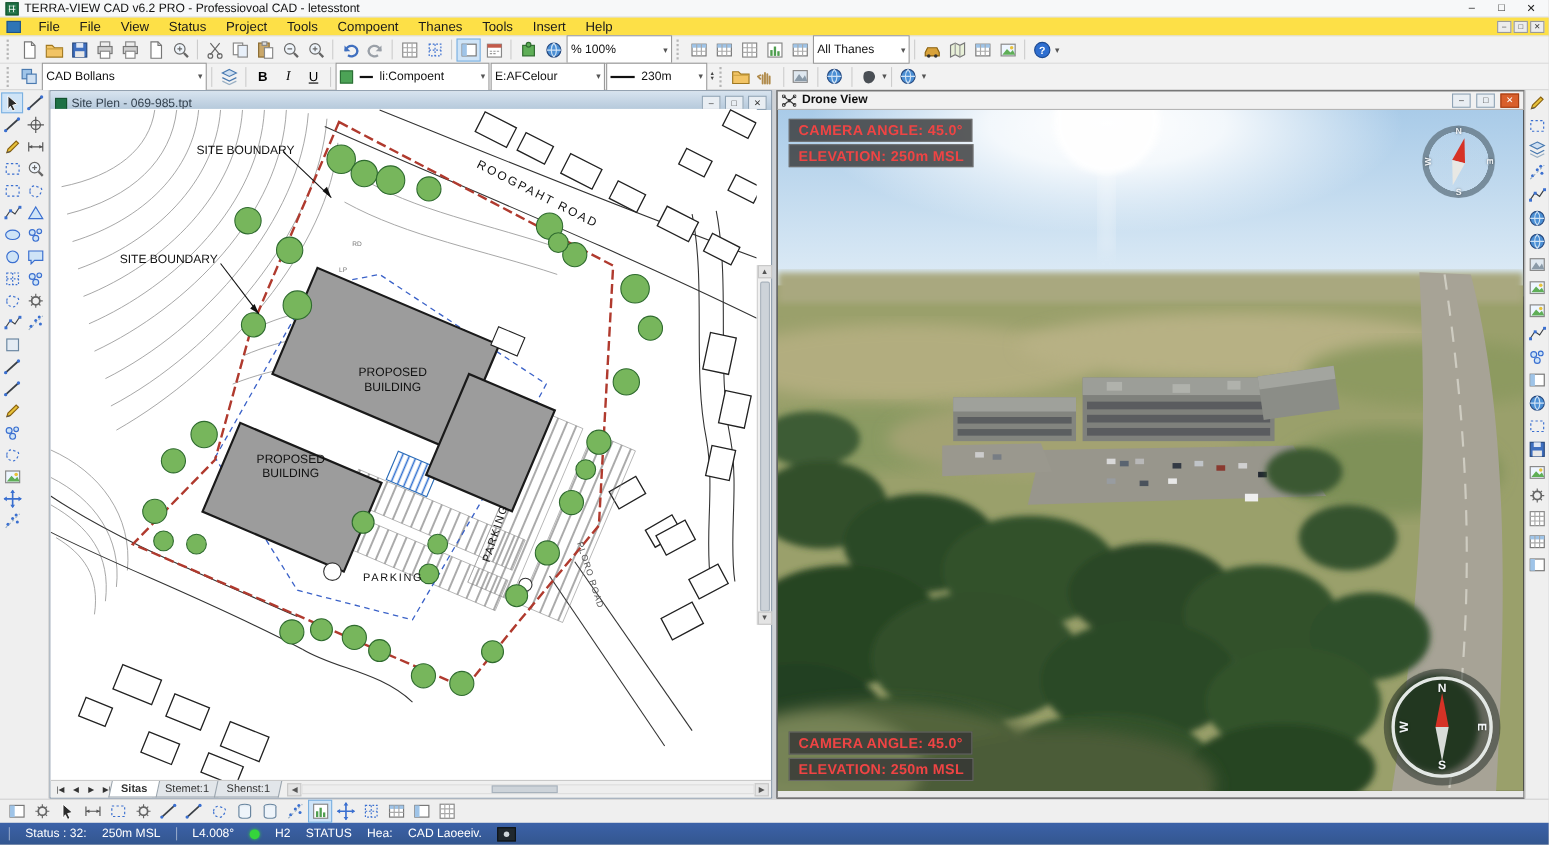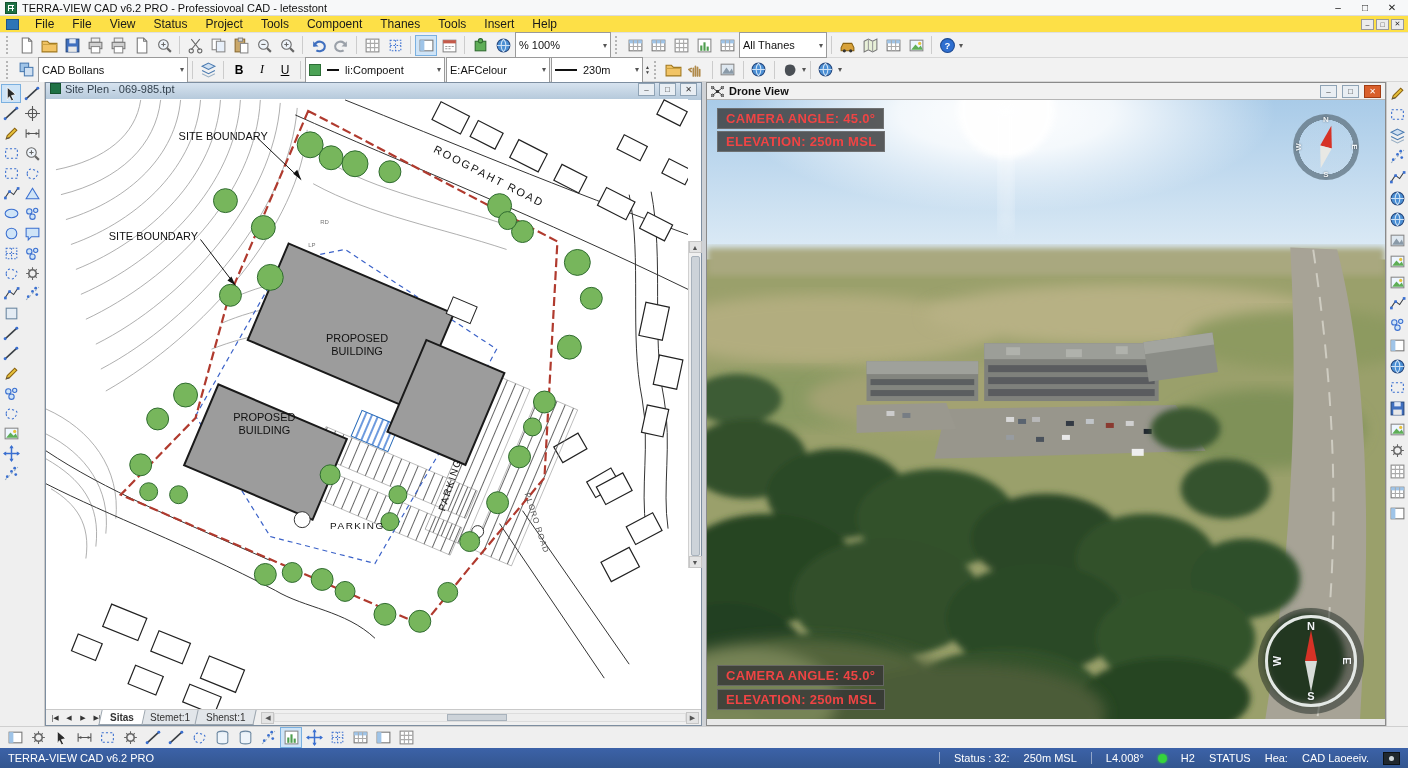--- a/index.html
+++ b/index.html
@@ -43,21 +43,21 @@
   .workspace{height:644px;display:flex;background:#cfd2d6;position:relative;}
   .palette{background:#efefef;border-right:1px solid #c9c9c9;padding:2px 1px;}
   .palette.left{width:45px;display:flex;gap:1px;}
   .pcol{display:flex;flex-direction:column;gap:1px;align-items:center;width:22px;}
   .ptool{width:20px;height:19px;display:flex;align-items:center;justify-content:center;border:1px solid transparent;}
   .ptool.active{background:#cfe4f7;border:1px solid #7ab0e0;}
   .palette.right{width:22px;border-right:none;border-left:1px solid #c9c9c9;
     display:flex;flex-direction:column;gap:2px;align-items:center;overflow:hidden;}
 
   .doc{width:657px;border:1px solid #7d8ea0;display:flex;flex-direction:column;background:#fff;}
-  .doc-title{height:17px;background:linear-gradient(#d7e3ef,#b4c8da);display:flex;align-items:flex-start;
+  .doc-title{height:17px;background:linear-gradient(#d7e3ef,#b4c8da);display:flex;align-items:flex-end;
     font-size:11px;color:#33414e;padding:0 4px;gap:4px;}
   .doc-title .d-ico{width:11px;height:11px;background:#1e7145;border:1px solid #14532f;}
   .doc-title .d-txt{flex:1;white-space:nowrap;}
   .dbtn{width:17px;height:13px;background:#e9eef3;border:1px solid #8fa3b5;font-size:8px;
     display:flex;align-items:center;justify-content:center;color:#333;}
   .canvas-wrap{flex:1;display:flex;min-height:0;align-items:center;}
   .canvas{flex:1;background:#fff;overflow:hidden;}
   .vscroll{width:13px;background:#f0f0f0;border-left:1px solid #d0d0d0;display:flex;flex-direction:column;align-items:center;}
   .hscroll{flex:1;height:11px;background:#f0f0f0;display:flex;align-items:center;margin-left:6px;}
   .sarrow{font-size:7px;color:#555;width:13px;height:12px;display:flex;align-items:center;justify-content:center;
@@ -1297,21 +1297,20 @@
       </svg>
     </span>
   <span class="tbtn">
       <svg class="i">
         <use href="#s-grid"></use>
       </svg>
     </span>
 </div>
 
 <div class="statusbar">
-  <span class="left">TERRA-VIEW CAD v6.2 PRO</span>
   <span class="ssep"></span>
   <span>Status : 32:</span>
   <span>250m MSL</span>
   <span class="ssep"></span>
   <span>L4.008°</span>
   <span class="dot"></span>
   <span>H2</span>
   <span>STATUS</span>
   <span>Hea:</span>
   <span>CAD Laoeeiv.</span>

